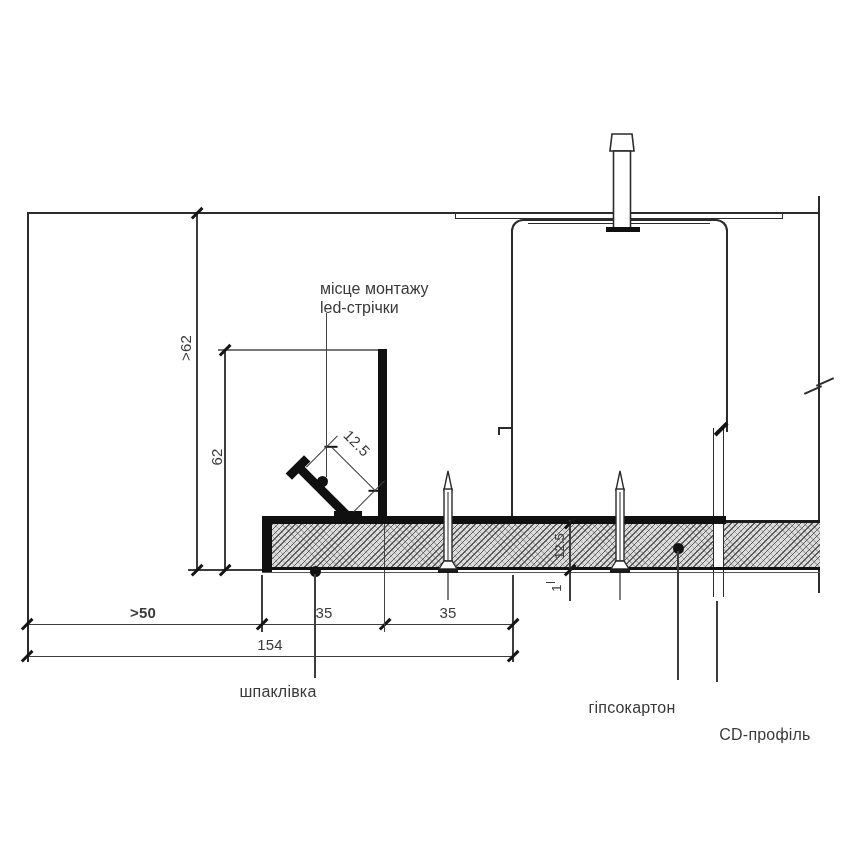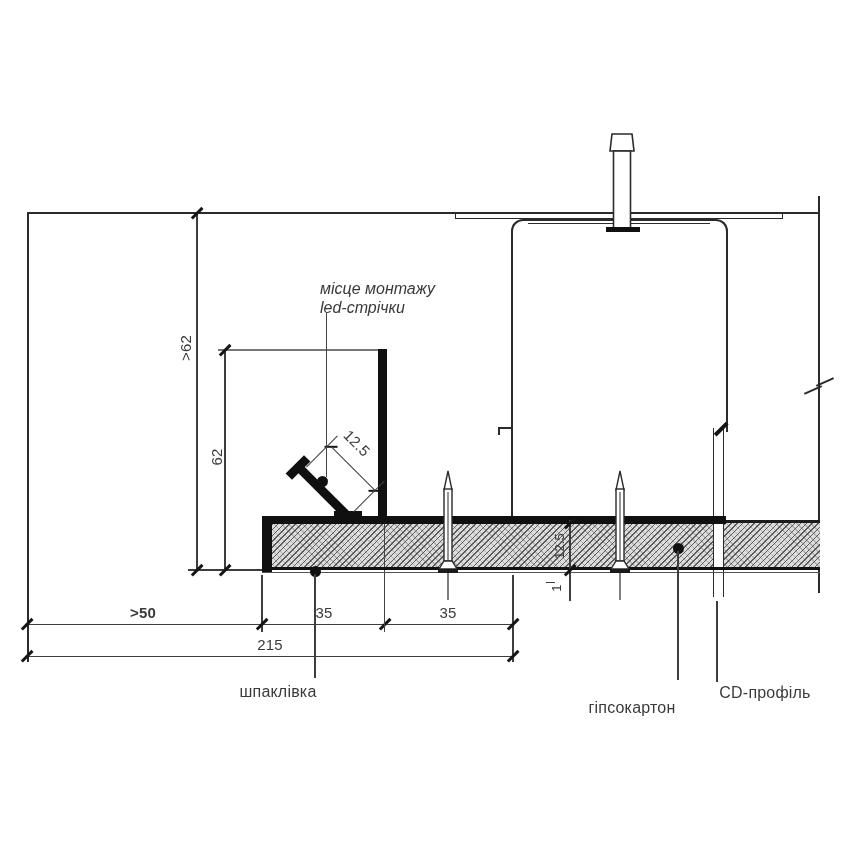--- a/index.html
+++ b/index.html
@@ -69,21 +69,21 @@
   <div class="fill" style="left:262px;top:516px;width:10px;height:56px;z-index:4;"></div>
   <div class="fill" style="left:378px;top:349px;width:9px;height:175px;z-index:4;"></div>
   <div class="dl" style="left:384px;top:524px;width:1.2px;height:108px;background:#444;z-index:2;"></div>
 
   <div class="rot" style="left:287px;top:488.5px;width:76px;height:9px;transform:rotate(45deg);z-index:4;"></div>
   <div class="rot" style="left:285px;top:462.5px;width:26px;height:9px;transform:rotate(-45deg);z-index:4;"></div>
   <div class="fill" style="left:334px;top:511px;width:28px;height:9px;z-index:4;"></div>
   <div class="dot" style="left:316.5px;top:475.5px;z-index:6;"></div>
   <div class="dl" style="left:326px;top:313px;width:1.2px;height:164px;background:#444;z-index:6;"></div>
 
-  <div class="ann" style="left:320px;top:279px;font-style:italic;">
+  <div class="ann" style="left:320px;top:279px;">
     <div>місце монтажу</div>
     <div>led-стрічки</div>
   </div>
 
   <div class="dl" style="left:322px;top:468.4px;width:62px;height:1.2px;transform:rotate(45deg);z-index:6;"></div>
   <div class="dl" style="left:300px;top:451.4px;width:44px;height:1.2px;transform:rotate(-45deg);z-index:6;"></div>
   <div class="dl" style="left:347px;top:496.4px;width:44px;height:1.2px;transform:rotate(-45deg);z-index:6;"></div>
   <div class="tick h" style="left:331px;top:447px;"></div>
   <div class="tick h" style="left:375px;top:491px;"></div>
   <div class="lbl r45" style="left:357px;top:443px;">12.5</div>
@@ -112,21 +112,21 @@
   <div class="dl" style="left:512.4px;top:575px;width:1.2px;height:87px;"></div>
   <div class="tick" style="left:27px;top:624px;"></div>
   <div class="tick" style="left:262px;top:624px;"></div>
   <div class="tick" style="left:385px;top:624px;"></div>
   <div class="tick" style="left:513px;top:624px;"></div>
   <div class="tick" style="left:27px;top:656px;"></div>
   <div class="tick" style="left:513px;top:656px;"></div>
   <div class="lbl" style="left:143px;top:612px;font-weight:bold;">&gt;50</div>
   <div class="lbl" style="left:324px;top:612px;">35</div>
   <div class="lbl" style="left:448px;top:612px;">35</div>
-  <div class="lbl" style="left:270px;top:644px;">215</div>
+  <div class="lbl" style="left:270px;top:644px;">154</div>
 
   <svg width="28" height="132" viewBox="0 0 28 132" style="position:absolute;left:434px;top:470px;z-index:5;">
     <polygon points="14,1 10,20 18,20" fill="#ffffff" stroke="#2b2b2b" stroke-width="1.4"></polygon>
     <rect x="10" y="19" width="8" height="72" fill="#ffffff" stroke="#2b2b2b" stroke-width="1.4"></rect>
     <line x1="14" y1="22" x2="14" y2="90" stroke="#2b2b2b" stroke-width="1"></line>
     <polygon points="10,91 18,91 23,99 5,99" fill="#ffffff" stroke="#2b2b2b" stroke-width="1.4"></polygon>
     <rect x="4" y="99" width="20" height="4" fill="#1a1a1a"></rect>
     <line x1="14" y1="103" x2="14" y2="130" stroke="#2b2b2b" stroke-width="1.2"></line>
   </svg>
   <svg width="28" height="132" viewBox="0 0 28 132" style="position:absolute;left:606px;top:470px;z-index:5;">
@@ -140,15 +140,15 @@
 
   <div class="dot" style="left:310px;top:566px;z-index:6;"></div>
   <div class="dl" style="left:314.4px;top:574px;width:1.2px;height:104px;z-index:6;"></div>
   <div class="lbl big" style="left:278px;top:692px;">шпаклівка</div>
 
   <div class="dot" style="left:672.5px;top:542.5px;z-index:6;"></div>
   <div class="dl" style="left:677.4px;top:551px;width:1.2px;height:129px;z-index:6;"></div>
   <div class="lbl big" style="left:632px;top:708px;">гіпсокартон</div>
 
   <div class="dl" style="left:716.4px;top:601px;width:1.2px;height:81px;z-index:6;"></div>
-  <div class="lbl big" style="left:765px;top:693px;">CD-профіль</div>
+  <div class="lbl big" style="left:765px;top:735px;">CD-профіль</div>
 
 </div>
 
 </body></html>

